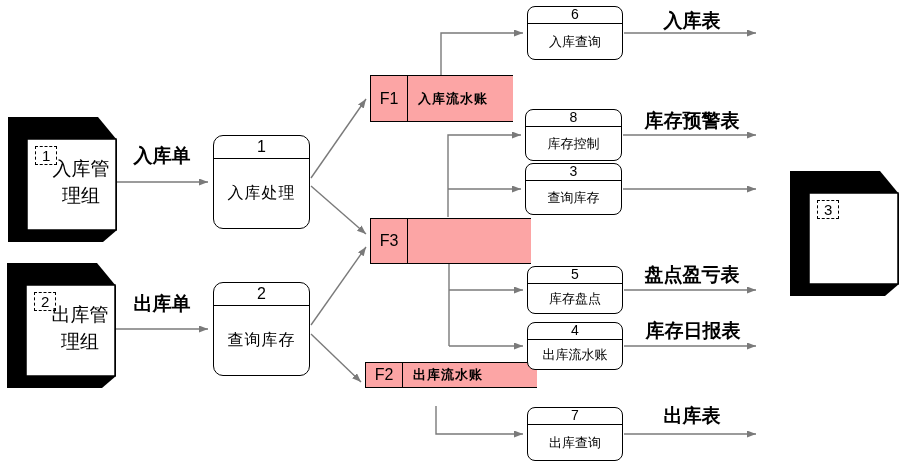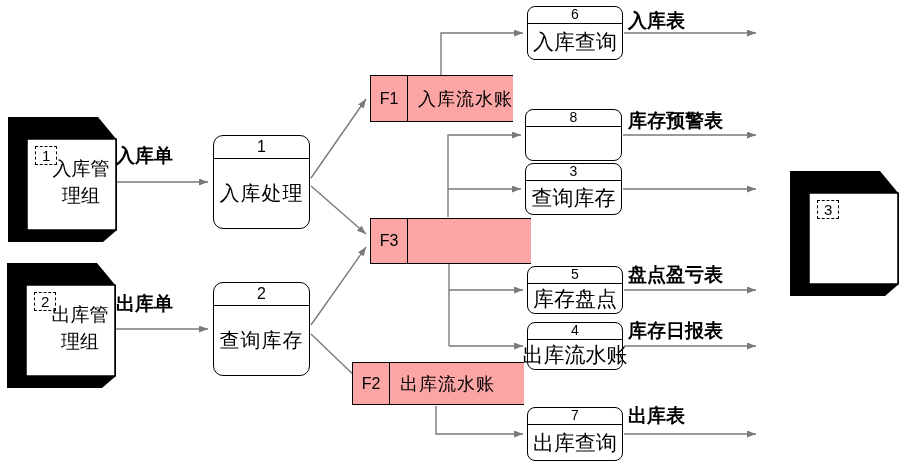--- a/index.html
+++ b/index.html
@@ -4,35 +4,35 @@
 <style>
   html,body{margin:0;padding:0;background:#fff}
   #canvas{position:relative;width:907px;height:470px;background:#ffffff;
           font-family:"Liberation Sans",sans-serif;color:#000;overflow:hidden}
   #wires{position:absolute;left:0;top:0}
 
   
   .proc{position:absolute;background:#fff;border:1.6px solid #000;border-radius:10px;
         display:flex;flex-direction:column;box-sizing:border-box}
   .proc-head{border-bottom:1.6px solid #000;text-align:center;font-size:16px;line-height:21px;height:22px}
-  .proc-body{flex:1;display:flex;align-items:center;justify-content:center;font-size:20px;letter-spacing:1px;white-space:nowrap}
+  .proc-body{flex:1;display:flex;align-items:center;justify-content:center;font-size:16px;letter-spacing:1px;white-space:nowrap}
   .proc-sm{border-radius:8px}
   .proc-sm .proc-head{height:16px;font-size:14px;line-height:15px}
-  .proc-sm .proc-body{font-size:21px;letter-spacing:0}
+  .proc-sm .proc-body{font-size:13px;letter-spacing:0}
 
   
   .store{position:absolute;background:#fca5a5;border:1.6px solid #000;border-right:none;
          display:flex;box-sizing:border-box}
   .store-id{width:36px;border-right:1.6px solid #000;display:flex;align-items:center;
             justify-content:center;font-size:16px;flex:none}
-  .store-label{flex:1;display:flex;align-items:center;padding-left:10px;font-weight:normal;
-               font-size:18px;letter-spacing:1px;white-space:nowrap}
+  .store-label{flex:1;display:flex;align-items:center;padding-left:10px;font-weight:bold;
+               font-size:13px;letter-spacing:1px;white-space:nowrap}
 
   
-  .flow-label{position:absolute;font-weight:bold;font-size:19px;white-space:nowrap}
+  .flow-label{position:absolute;font-weight:bold;font-size:19px;text-align:center;white-space:nowrap}
 
   
   .entity{position:absolute;width:114px;height:128px}
   .entity svg{position:absolute;left:0;top:0}
   .ent-lines{position:absolute;left:22px;top:39px;width:108px;text-align:center;
              font-size:19px;line-height:27px}
   .ent-num{position:absolute;left:30px;top:30px;border:1px dashed #000;font-size:15px;
            line-height:17px;padding:0 6px}
 </style>
 </head>
@@ -122,32 +122,33 @@
 
   <div class="store" style="left:370px;top:75px;width:143px;height:47px">
     <div class="store-id">F1</div>
     <div class="store-label">入库流水账</div>
   </div>
 
   <div class="store" style="left:370px;top:218px;width:161px;height:46px">
     <div class="store-id">F3</div>
   </div>
 
-  <div class="store" style="left:352px;top:362px;width:172px;height:43px">
+  <div class="store" style="left:365px;top:362px;width:172px;height:26px">
     <div class="store-id">F2</div>
     <div class="store-label">出库流水账</div>
   </div>
 
   <div class="proc proc-sm" style="left:527px;top:6px;width:96px;height:54px">
     <div class="proc-head">6</div>
     <div class="proc-body">入库查询</div>
   </div>
 
   <div class="proc proc-sm" style="left:525px;top:109px;width:97px;height:52px">
     <div class="proc-head">8</div>
+    <div class="proc-body">库存控制</div>
   </div>
 
   <div class="proc proc-sm" style="left:525px;top:163px;width:97px;height:52px">
     <div class="proc-head">3</div>
     <div class="proc-body">查询库存</div>
   </div>
 
   <div class="proc proc-sm" style="left:527px;top:266px;width:96px;height:48px">
     <div class="proc-head">5</div>
     <div class="proc-body">库存盘点</div>

